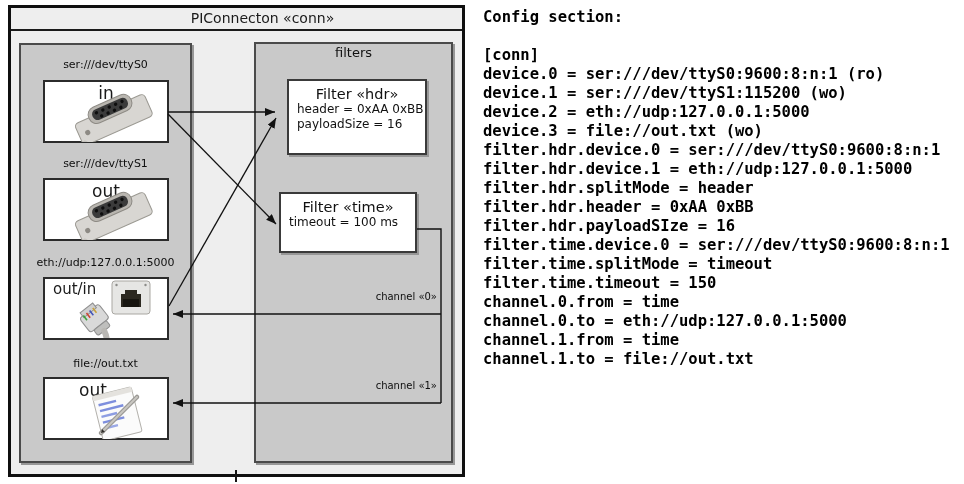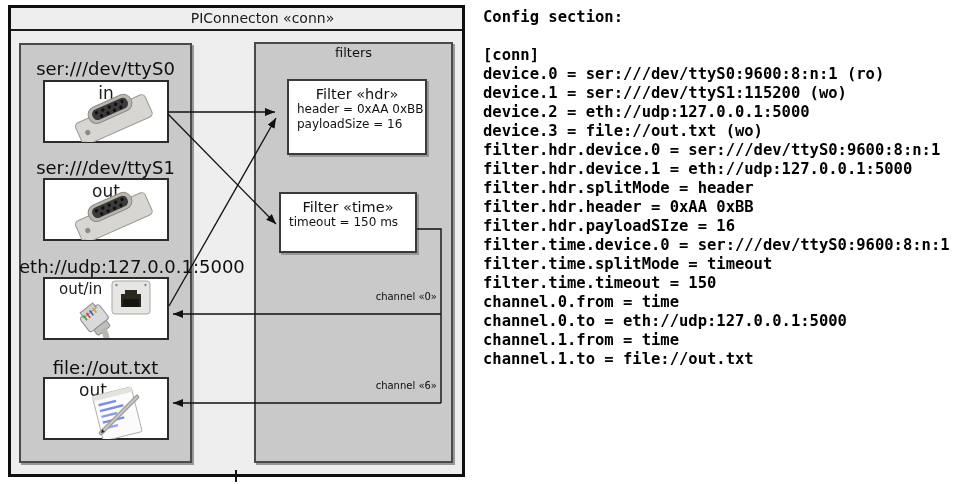--- a/index.html
+++ b/index.html
@@ -17,26 +17,26 @@
 
   
   .panel { position:absolute; background:#c9c9c9; border:2px solid #4a4a4a;
            box-shadow:2px 2px 0 rgba(80,80,80,0.55); }
   .devices-panel { left:19px; top:43px; width:173px; height:420px; }
   .filters-panel { left:254px; top:42px; width:199px; height:421px; }
   .filters-title { position:absolute; left:254px; top:45px; width:199px; text-align:center;
                    font-size:13px; color:#111; }
 
   
-  .dev-label { position:absolute; width:173px; left:19px; text-align:center; font-size:18px; color:#0e0e0e; }
+  .dev-label { position:absolute; width:173px; left:19px; text-align:center; font-size:11px; color:#0e0e0e; }
   .dev-box { position:absolute; left:43px; width:126px; height:63px; background:#ffffff;
              border:2px solid #2b2b2b; }
   .dev-mode { position:absolute; font-size:17px; color:#1a1a1a; }
   .mode-center { left:0; right:0; top:1px; text-align:center; }
-  .mode-left { left:14px; top:1px; font-size:15px;text-align:right; }
+  .mode-left { left:8px; top:1px; font-size:15px;text-align:right; }
   .dev-icon { position:absolute; }
 
   
   .filter-box { position:absolute; background:#ffffff; border:2px solid #3a3a3a;
                 box-shadow:2px 2px 0 rgba(90,90,90,0.45); }
   .filter-hdr-box { left:287px; top:79px; width:140px; height:76px; }
   .filter-time-box { left:279px; top:192px; width:138px; height:61px; }
   .filter-title { width:100%; text-align:center; font-size:14.5px; margin-top:5px; color:#111; }
   .filter-line { font-size:12px; color:#111; margin-left:8px; line-height:15px; }
   .filter-hdr-box .filter-line:first-of-type { margin-top:10px; }
@@ -159,25 +159,25 @@
   </div>
 
   <div class="filter-box filter-hdr-box">
     <div class="filter-title">Filter «hdr»</div>
     <div class="filter-line">header = 0xAA 0xBB</div>
     <div class="filter-line">payloadSize = 16</div>
   </div>
 
   <div class="filter-box filter-time-box">
     <div class="filter-title">Filter «time»</div>
-    <div class="filter-line">timeout = 150 ms</div>
+    <div class="filter-line">timeout = 100 ms</div>
   </div>
 
   <div class="channel-label channel-0">channel «0»</div>
-  <div class="channel-label channel-1">channel «6»</div>
+  <div class="channel-label channel-1">channel «1»</div>
 
   <svg class="overlay" width="964" height="484" viewBox="0 0 964 484">
     <defs>
       <marker id="arr" markerUnits="userSpaceOnUse" markerWidth="12" markerHeight="10" refX="10" refY="4" orient="auto">
         <path d="M0,0 L10,4 L0,8 z" fill="#111"></path>
       </marker>
     </defs>
 
     <line x1="168" y1="112" x2="275" y2="112" stroke="#111" stroke-width="1.3" marker-end="url(#arr)"></line>
 

